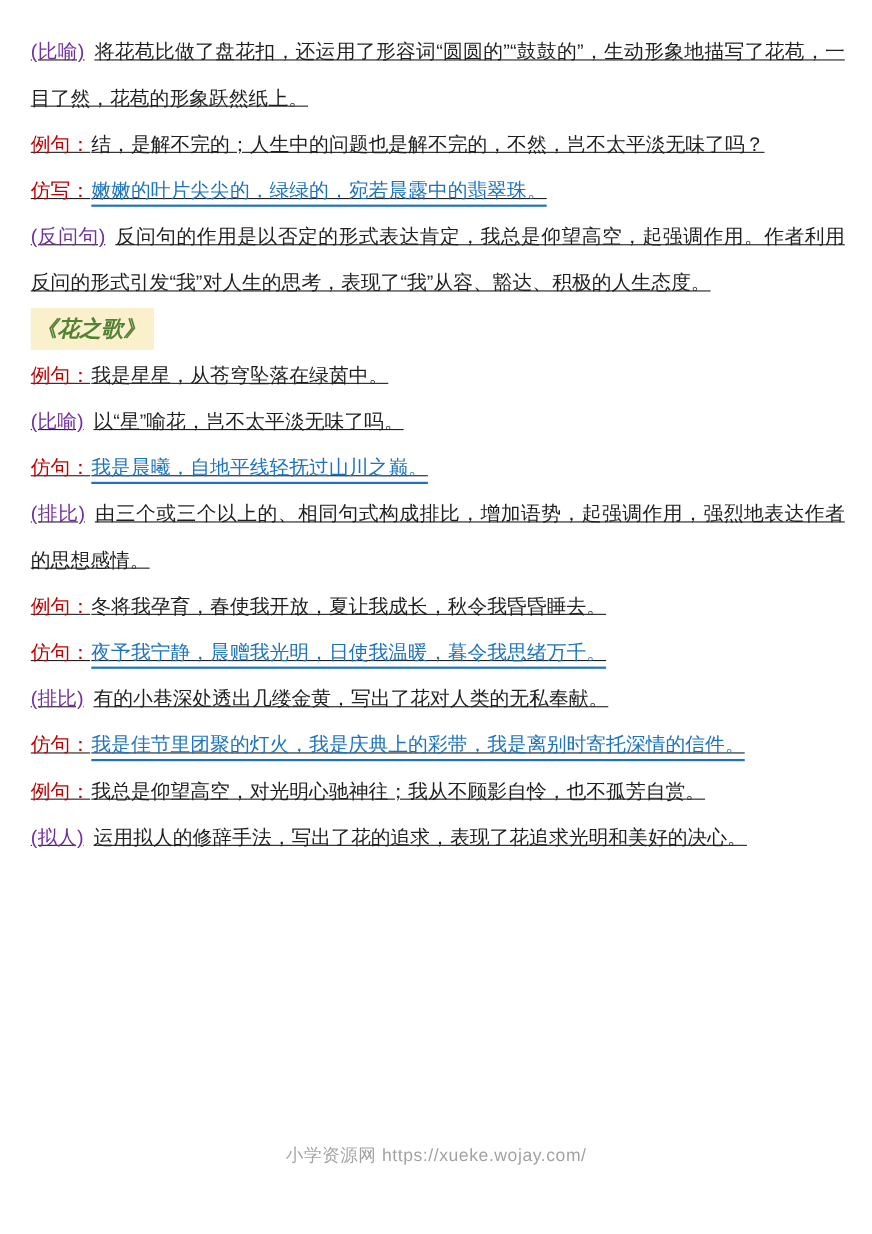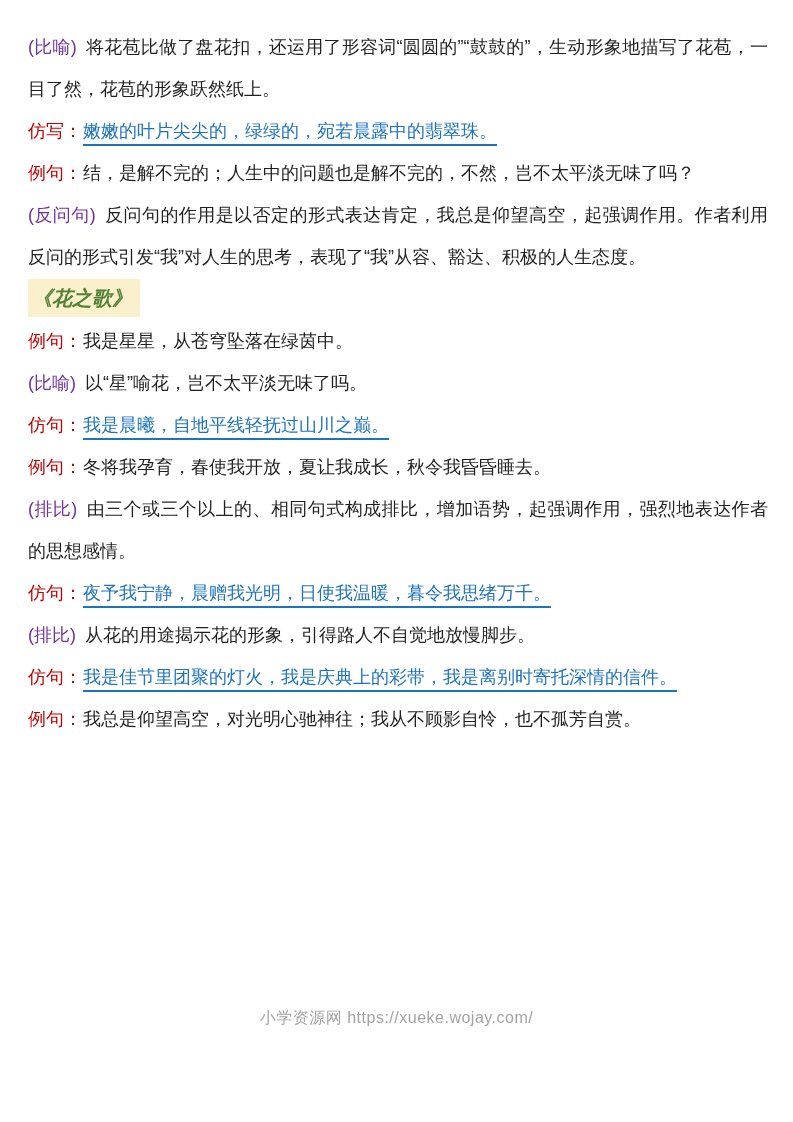--- a/index.html
+++ b/index.html
@@ -18,20 +18,21 @@
     position: relative;
     z-index: 1;
     padding: 26px 25px 0 28px;
     font-size: 18px;
     line-height: 42px;
     color: var(--body-text, #1f1f1f);
   }
   .para {
     margin: 0;
     text-align: justify;
+    text-decoration: underline;
   }
   .label { 
     white-space: nowrap;
   }
   .label-purple {
     color: var(--label-purple, #7030A0);
     margin-right: 9px;
   }
   .label-red {
     color: var(--label-red, #C00000);
@@ -54,43 +55,44 @@
     color: var(--heading-green, #538135);
     font-weight: bold;
     font-style: italic;
     font-size: 20px;
     line-height: 36px;
     padding: 1px 8px 1px 4px;
   }
   .watermark {
     position: absolute;
     z-index: 0;
-    top: 1008px;
+    top: 1040px;
     left: 50%;
     transform: translateX(-50%);
     color: var(--watermark-gray, #8C8C8C);
     opacity: 0.8;
     font-size: 16px;
     white-space: nowrap;
     letter-spacing: 0.5px;
   }
 </style>
 </head>
 <body>
 
 <div class="watermark">小学资源网 https://xueke.wojay.com/</div>
 
 <div class="doc">
     <p class="para"><span class="label label-purple">(比喻)</span><span class="text">将花苞比做了盘花扣，还运用了形容词“圆圆的”“鼓鼓的”，生动形象地描写了花苞，一目了然，花苞的形象跃然纸上。</span></p>
+    <p class="para"><span class="label label-red">例句：</span><span class="text">结，是解不完的；人生中的问题也是解不完的，不然，岂不太平淡无味了吗？</span></p>
     <p class="para"><span class="label label-red">仿写：</span><span class="text blue-underline">嫩嫩的叶片尖尖的，绿绿的，宛若晨露中的翡翠珠。</span></p>
-    <p class="para"><span class="label label-red">例句：</span><span class="text">结，是解不完的；人生中的问题也是解不完的，不然，岂不太平淡无味了吗？</span></p>
     <p class="para"><span class="label label-purple">(反问句)</span><span class="text">反问句的作用是以否定的形式表达肯定，我总是仰望高空，起强调作用。作者利用反问的形式引发“我”对人生的思考，表现了“我”从容、豁达、积极的人生态度。</span></p>
     <div class="heading-row"><span class="heading">《花之歌》</span></div>
     <p class="para"><span class="label label-red">例句：</span><span class="text">我是星星，从苍穹坠落在绿茵中。</span></p>
     <p class="para"><span class="label label-purple">(比喻)</span><span class="text">以“星”喻花，岂不太平淡无味了吗。</span></p>
     <p class="para"><span class="label label-red">仿句：</span><span class="text blue-underline">我是晨曦，自地平线轻抚过山川之巅。</span></p>
+    <p class="para"><span class="label label-purple">(排比)</span><span class="text">由三个或三个以上的、相同句式构成排比，增加语势，起强调作用，强烈地表达作者的思想感情。</span></p>
     <p class="para"><span class="label label-red">例句：</span><span class="text">冬将我孕育，春使我开放，夏让我成长，秋令我昏昏睡去。</span></p>
-    <p class="para"><span class="label label-purple">(排比)</span><span class="text">由三个或三个以上的、相同句式构成排比，增加语势，起强调作用，强烈地表达作者的思想感情。</span></p>
     <p class="para"><span class="label label-red">仿句：</span><span class="text blue-underline">夜予我宁静，晨赠我光明，日使我温暖，暮令我思绪万千。</span></p>
-    <p class="para"><span class="label label-purple">(排比)</span><span class="text">从花的用途揭示花的形象，引得路人不自觉地放慢脚步。</span></p>
+    <p class="para"><span class="label label-purple">(排比)</span><span class="text">有的小巷深处透出几缕金黄，写出了花对人类的无私奉献。</span></p>
     <p class="para"><span class="label label-red">仿句：</span><span class="text blue-underline">我是佳节里团聚的灯火，我是庆典上的彩带，我是离别时寄托深情的信件。</span></p>
     <p class="para"><span class="label label-red">例句：</span><span class="text">我总是仰望高空，对光明心驰神往；我从不顾影自怜，也不孤芳自赏。</span></p>
+    <p class="para"><span class="label label-purple">(拟人)</span><span class="text">运用拟人的修辞手法，写出了花的追求，表现了花追求光明和美好的决心。</span></p>
   </div>
 
 </body></html>

